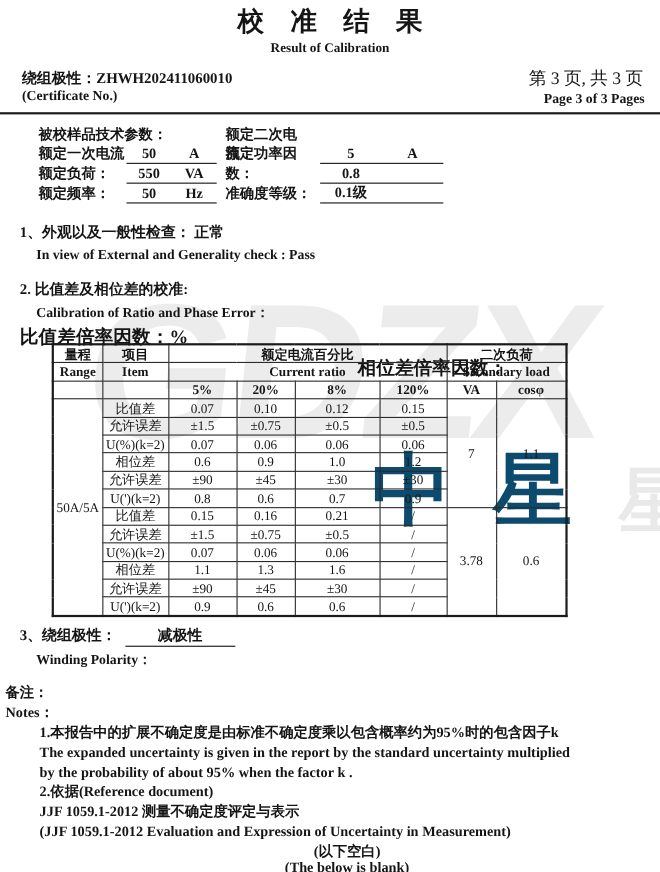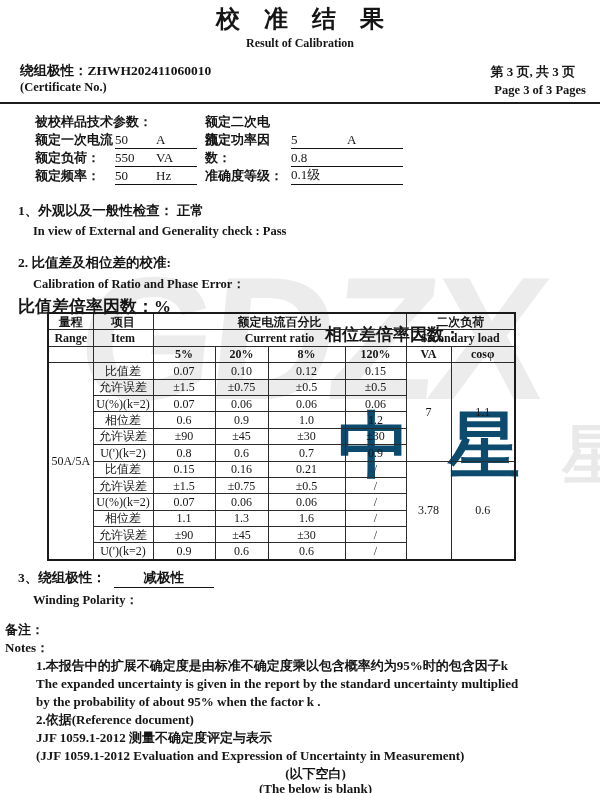--- a/index.html
+++ b/index.html
@@ -15,33 +15,33 @@
   .wm-char2{left:562px;top:412px;font-size:64px;color:#e9e9e9;}
   
   .abs{position:absolute;}
   .title-block{top:3px;left:0;width:600px;text-align:center;}
   .title-cn{font-size:24px;font-weight:bold;letter-spacing:9px;text-indent:9px;}
   .title-en{font-size:12px;font-weight:bold;margin-top:1px;}
   .cert-row{top:61px;left:20px;right:14px;display:flex;justify-content:space-between;}
   .cert-no{font-size:13.5px;font-weight:600;line-height:19px;}
   .cert-sub{font-size:12.5px;font-weight:bold;}
   .page-info{text-align:center;line-height:18px;margin-top:2px;}
-  .page-cn{font-size:13px;font-weight:700;}
+  .page-cn{font-size:16px;font-weight:400;}
   .page-en{font-size:12.5px;font-weight:bold;margin-left:15px;}
   .rule{top:102px;left:0;width:600px;border-bottom:2px solid #1c1c1c;}
   
   .params{top:113px;left:35px;width:540px;font-size:13px;}
   .params-heading{font-weight:600;}
   .prow{display:flex;height:18px;align-items:flex-end;margin-top:0;}
   .pl1{width:80px;font-weight:600;}
   .pl2{width:86px;font-weight:600;margin-left:8px;}
   .ubox{border-bottom:1.5px solid #111;display:flex;}
   .ubox1{width:82px;}
   .ubox2{width:112px;}
-  .uhalf{flex:1;text-align:left;font-weight:400;}
+  .uhalf{flex:1;text-align:center;font-weight:700;}
   
   .sec1{top:202px;left:18px;}
   .sec2{top:254px;left:18px;}
   .sec-cn{font-size:13.5px;font-weight:600;}
   .sec-en{font-size:12.5px;font-weight:bold;margin:4px 0 0 15px;}
   
   .tlabels{top:295px;left:18px;width:469px;display:flex;justify-content:space-between;
            font-size:17px;font-weight:600;}
   .tlabels .r{padding-right:26px;margin-top:28px;}
   table.cal{top:312px;left:20px;position:absolute;border-collapse:collapse;table-layout:fixed;

